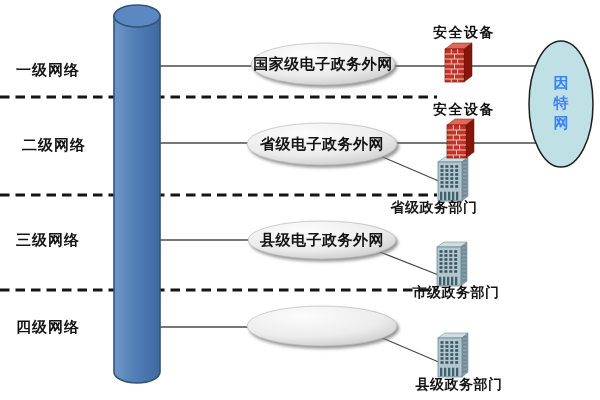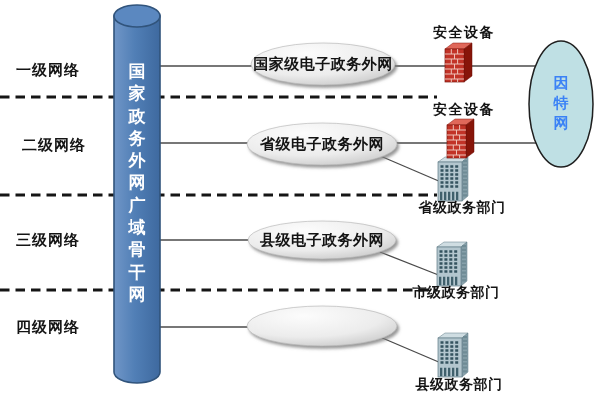--- a/index.html
+++ b/index.html
@@ -106,28 +106,27 @@
 
     <use href="#icon-firewall" x="445" y="43"></use>
     <use href="#icon-firewall" x="447" y="119"></use>
   </svg>
 
   <div class="txt tier-label" style="left:48px; top:70px;">一级网络</div>
   <div class="txt tier-label" style="left:48px; top:145px;margin-left:6px;">二级网络</div>
   <div class="txt tier-label" style="left:48px; top:240px;">三级网络</div>
   <div class="txt tier-label" style="left:48px; top:327px;">四级网络</div>
 
-  <div class="vtext backbone-text">国家政务外网广域骨干网</div>
 
   <div class="txt net-label" style="left:323px; top:64px;">国家级电子政务外网</div>
   <div class="txt net-label" style="left:322px; top:144px;">省级电子政务外网</div>
   <div class="txt net-label" style="left:322px; top:240px;">县级电子政务外网</div>
 
   <div class="txt sec-label" style="left:464px; top:33px;">安全设备</div>
   <div class="txt sec-label" style="left:464px; top:110px;">安全设备</div>
 
-  <div class="txt dev-label" style="left:462px; top:208px;">省级政务部门</div>
+  <div class="txt dev-label" style="left:434px; top:208px;">省级政务部门</div>
   <div class="txt dev-label" style="left:456px; top:293px;">市级政务部门</div>
   <div class="txt dev-label" style="left:459px; top:385px;">县级政务部门</div>
 
   <div class="vtext internet-text">因特网</div>
 
 </div>
 
 </body></html>

